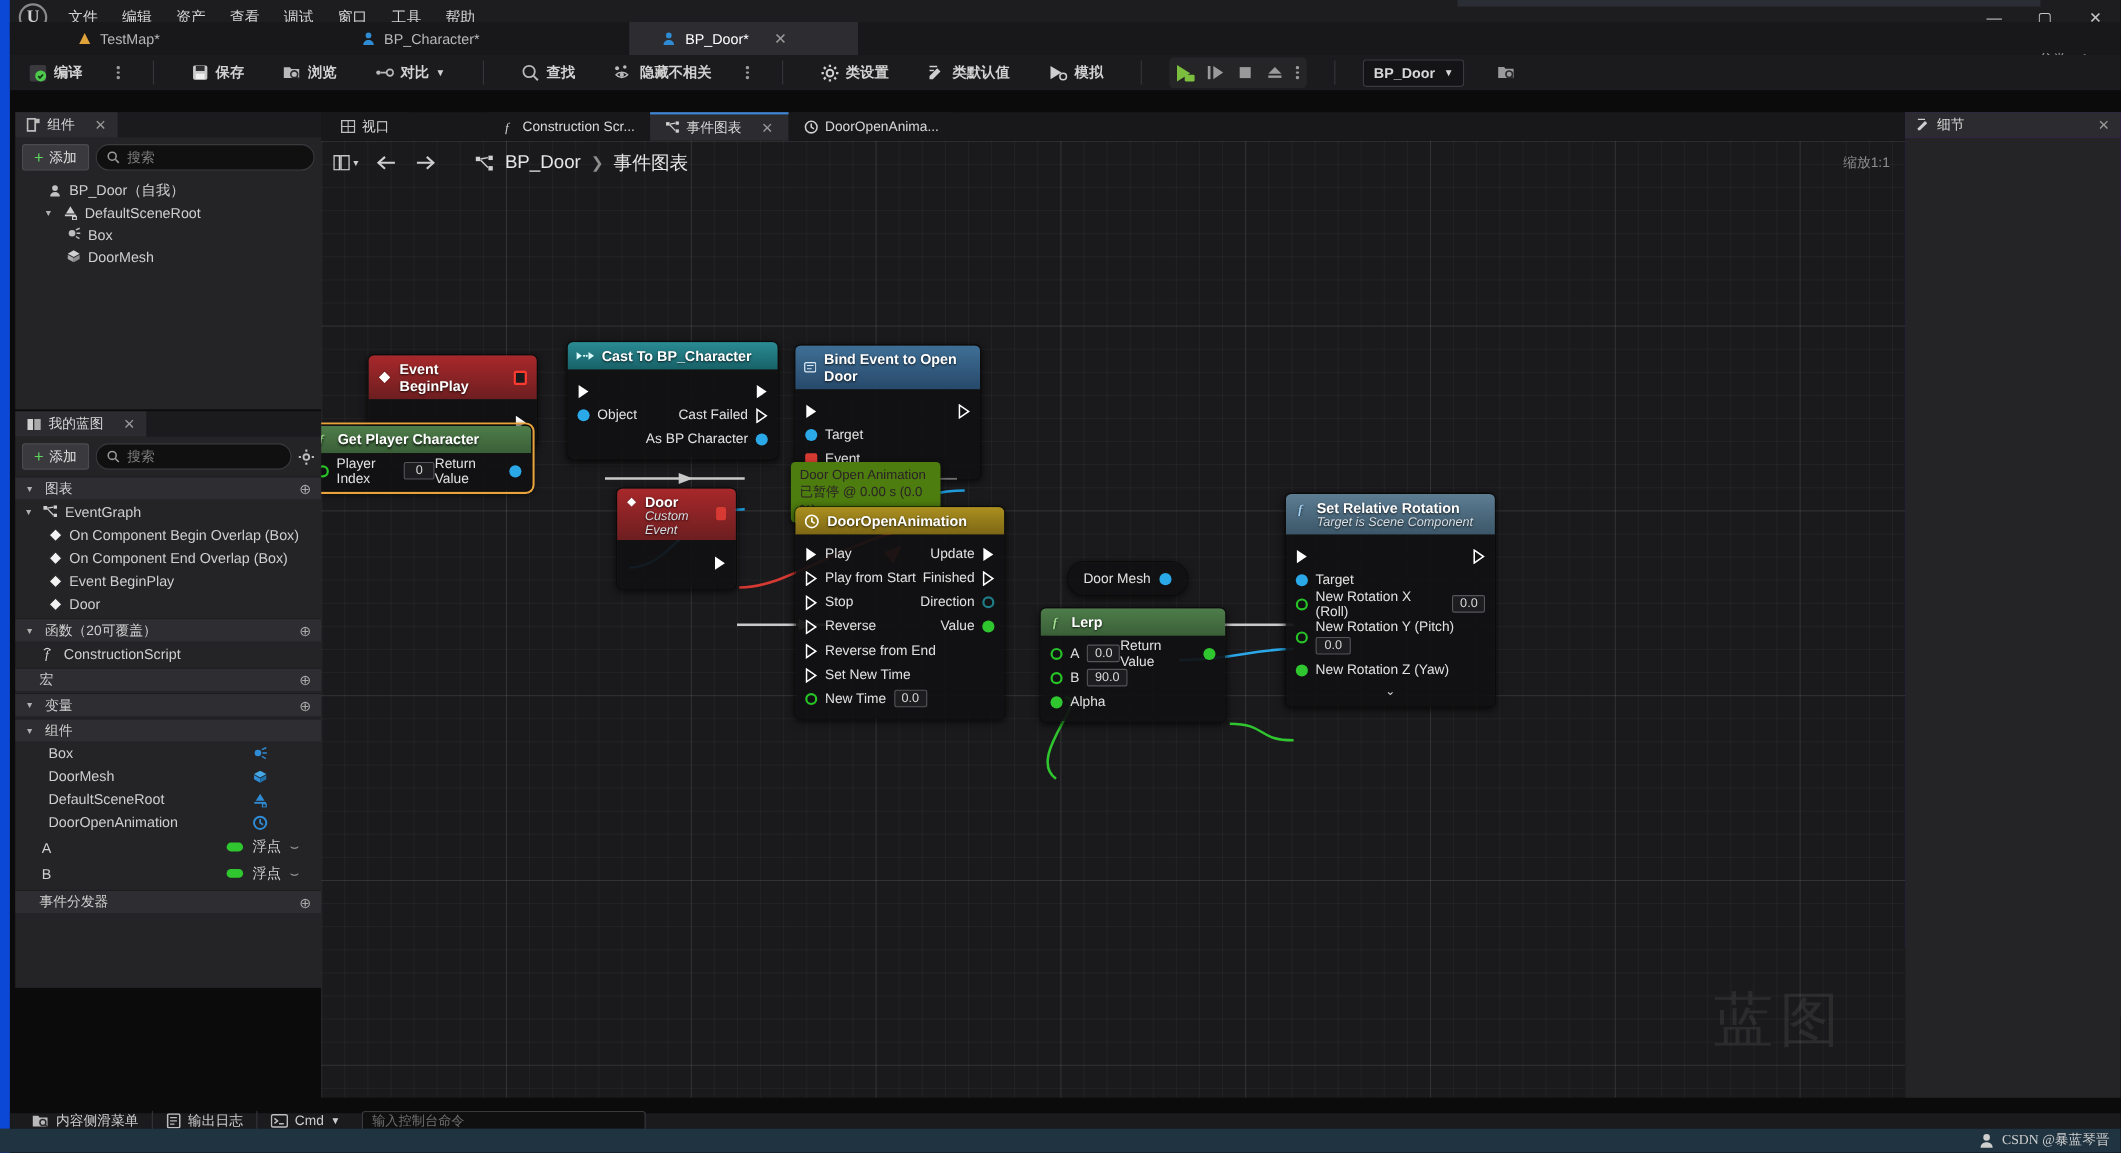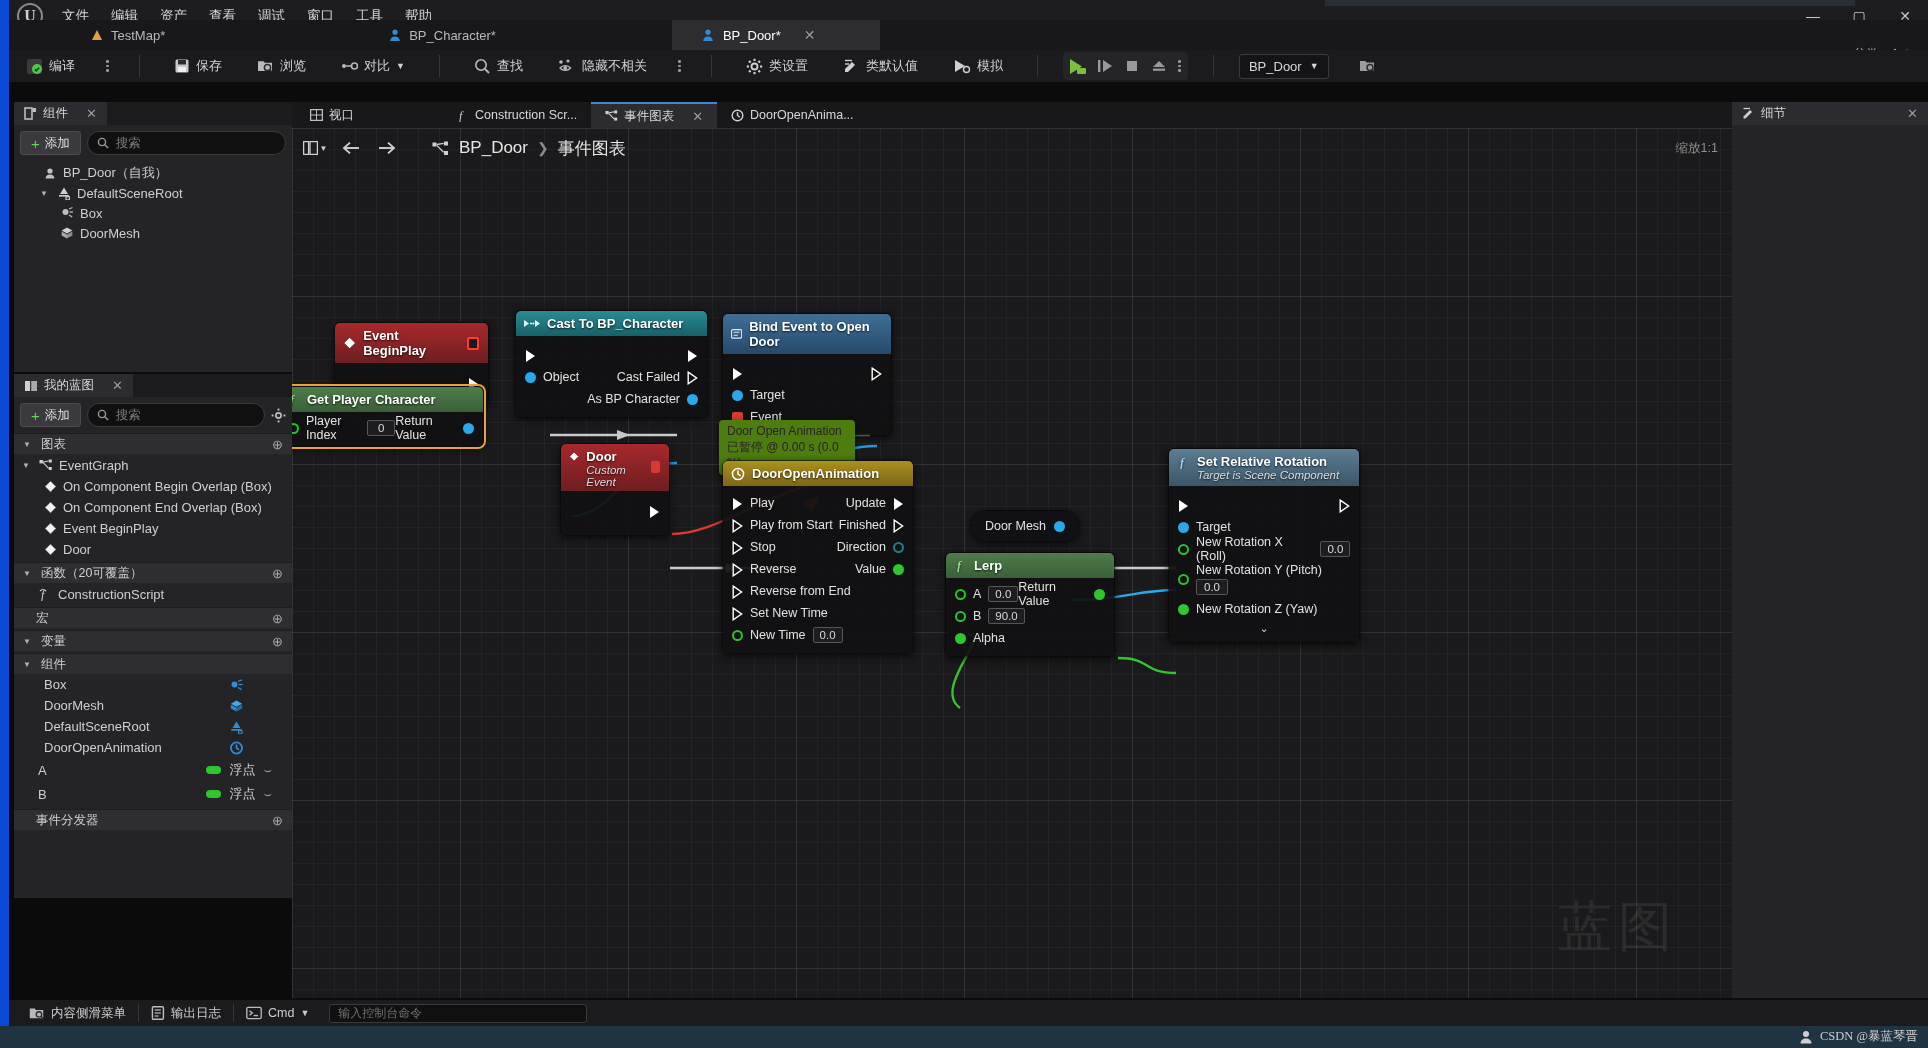--- a/index.html
+++ b/index.html
@@ -33,37 +33,37 @@
     cursor:default;
   }
   .win-ctrls { position:absolute; right:0; top:0; height:32px; display:flex; }
   .win-btn { width:46px; height:32px; display:flex; align-items:center; justify-content:center;
     color:#c5c5c5; font-size:14px; }
   .title-strip { position:absolute; left:1316px; top:0; width:530px; height:6px; background:#2a2d34; }
 
   
   .tabbar {
     position:absolute; left:9px; top:20px; width:1919px; height:30px;
-    background:#18181a; display:flex; align-items:flex-end;gap:20px;
+    background:#18181a; display:flex; align-items:flex-end;
   }
   .atab {
     height:30px; display:flex; align-items:center; gap:7px;
     padding:0 16px; font-size:13px; color:#b9b9b9; position:relative;
     background:#18181a;
   }
   .atab.active { background:#2c2c31; color:#ffffff;padding-left:29px; }
   .atab .tabicon { width:15px; height:15px; display:flex; align-items:center; justify-content:center; }
   .atab .x { margin-left:16px; font-size:14px; color:#9a9a9a; }
   .parent-class { position:absolute; right:8px; top:26px; font-size:12.5px; color:#9b9b9b; }
   .parent-class b { color:#c9c9c9; font-weight:normal; }
 
   
   .toolbar {
     position:absolute; left:9px; top:50px; width:1919px; height:32px;
-    background:#1b1b1e; display:flex; align-items:center; padding-left:8px; gap:17px;
+    background:#1b1b1e; display:flex; align-items:center; padding-left:8px; gap:17px;font-weight:bold;
   }
   .tb-btn {
     display:flex; align-items:center; gap:6px; height:28px; padding:0 9px;
     font-size:13px; color:#d2d2d2; border-radius:3px;
   }
   .tb-dots { width:13px; display:flex; flex-direction:column; align-items:center; gap:2px; padding:0 3px;}
   .tb-dots i { width:2.5px; height:2.5px; border-radius:50%; background:#9a9a9a; display:block; }
   .tb-sep { width:1px; height:22px; background:#36363a; margin:0 8px; }
   .play-group { display:flex; align-items:center; background:#252528; border-radius:4px; padding:1px 2px; }
   .play-btn { width:27px; height:26px; display:flex; align-items:center; justify-content:center; }
@@ -171,21 +171,21 @@
   .tooltip:after{ content:""; position:absolute; left:14px; bottom:-6px; border:6px solid transparent;
     border-top-color:#cbb9bd; border-bottom:0; }
 
   .selected { box-shadow:0 0 0 2px #e8a33d, 0 2px 7px rgba(0,0,0,.65); }
 
   
   .details { position:absolute; left:1732px; top:102px; width:196px; height:760px; background:#4c1d95; }
 
   
   .statusbar {
-    position:absolute; left:9px; bottom:22px; width:1919px; height:26px;
+    position:absolute; left:9px; bottom:22px; width:1919px; height:14px;
     background:#1b1b1e; display:flex; align-items:center; gap:0; padding-left:8px;
   }
   .sb-btn { display:flex; align-items:center; gap:6px; height:26px; padding:0 12px; font-size:12.5px; color:#cecece; }
   .sb-sep { width:1px; height:18px; background:#36363a; }
   .cmd-input {
     width:258px; height:19px; margin-left:8px; background:#101011; border:1px solid #3a3a3e;
     border-radius:3px; font-size:12px; color:#6f6f6f; padding:0 8px; display:flex; align-items:center;
   }
   .footer { position:absolute; left:0; bottom:0; width:1928px; height:22px; background:#1f3340; }
   .footer-right { position:absolute; right:10px; top:2px; display:flex; align-items:center; gap:6px;

